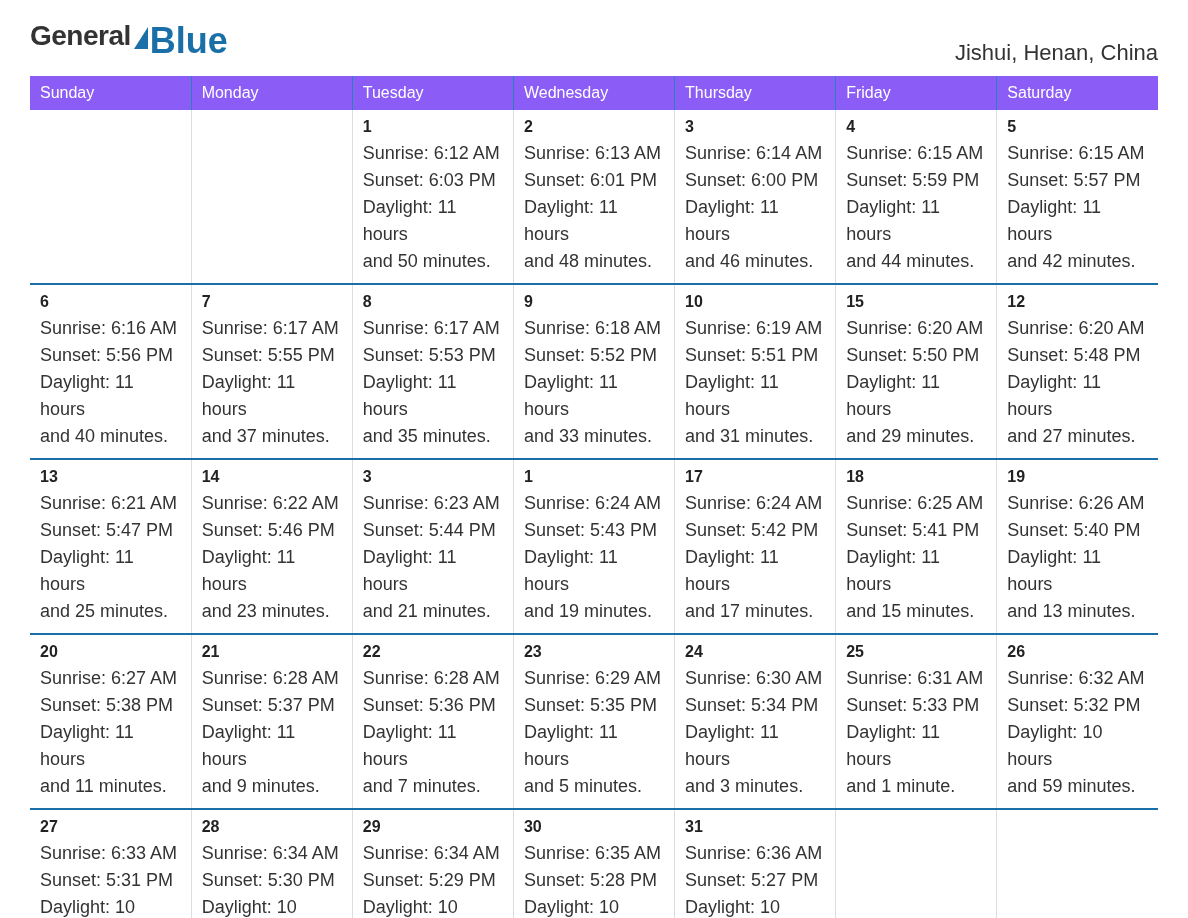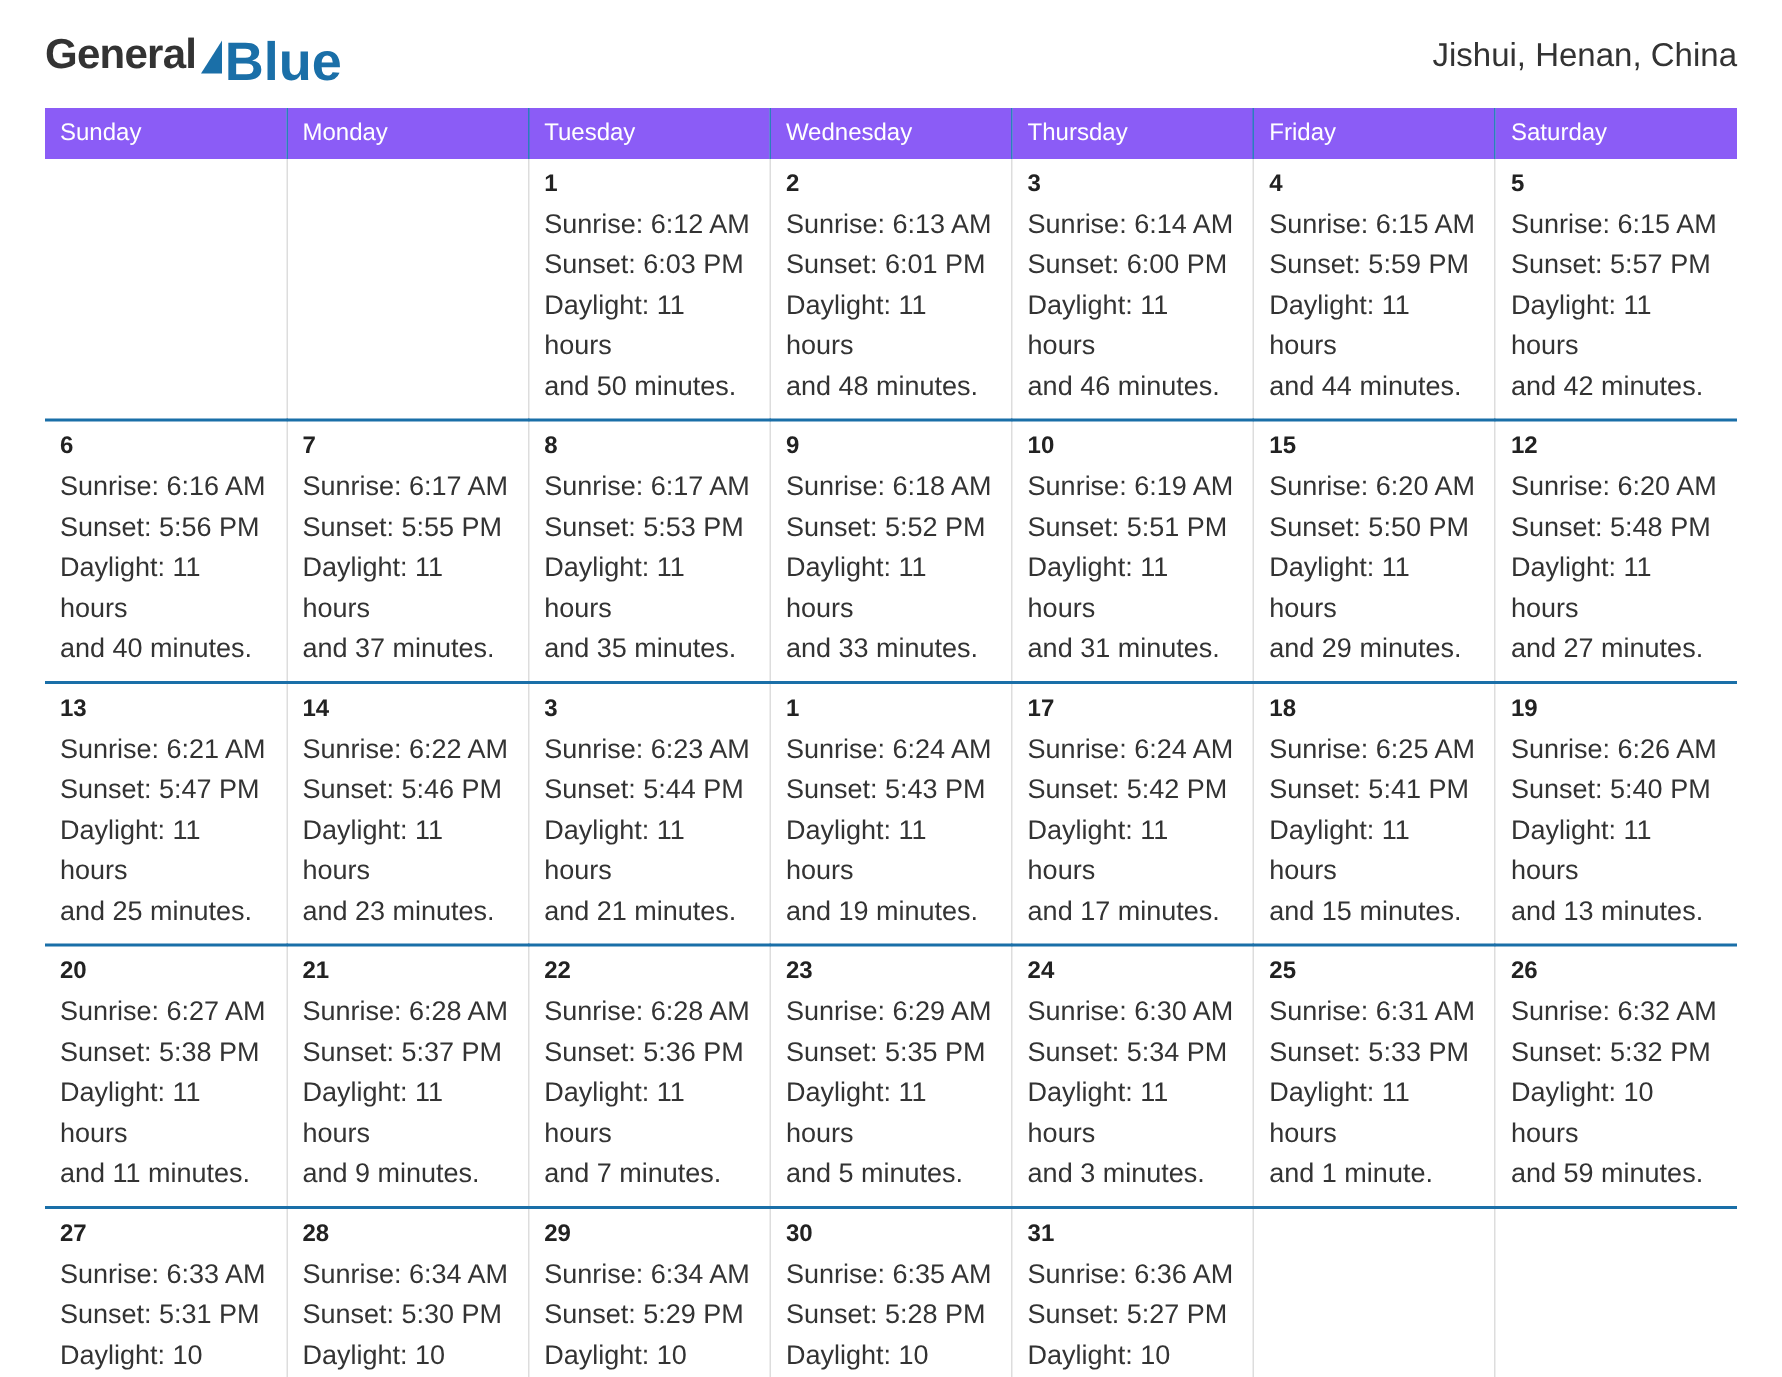--- a/index.html
+++ b/index.html
@@ -52,21 +52,21 @@
     .title-block h1 {
       font-size: 52px;
       font-weight: bold;
       color: #333;
       line-height: 1.1;
     }
     .title-block h2 {
       font-size: 22px;
       font-weight: normal;
       color: #333;
-      margin-top: 4px;
+      margin-top: 20px;
     }
     table {
       width: 100%;
       border-collapse: collapse;
       margin-top: 10px;
     }
     thead tr {
       background-color: #8b5cf6;
     }
     thead th {

